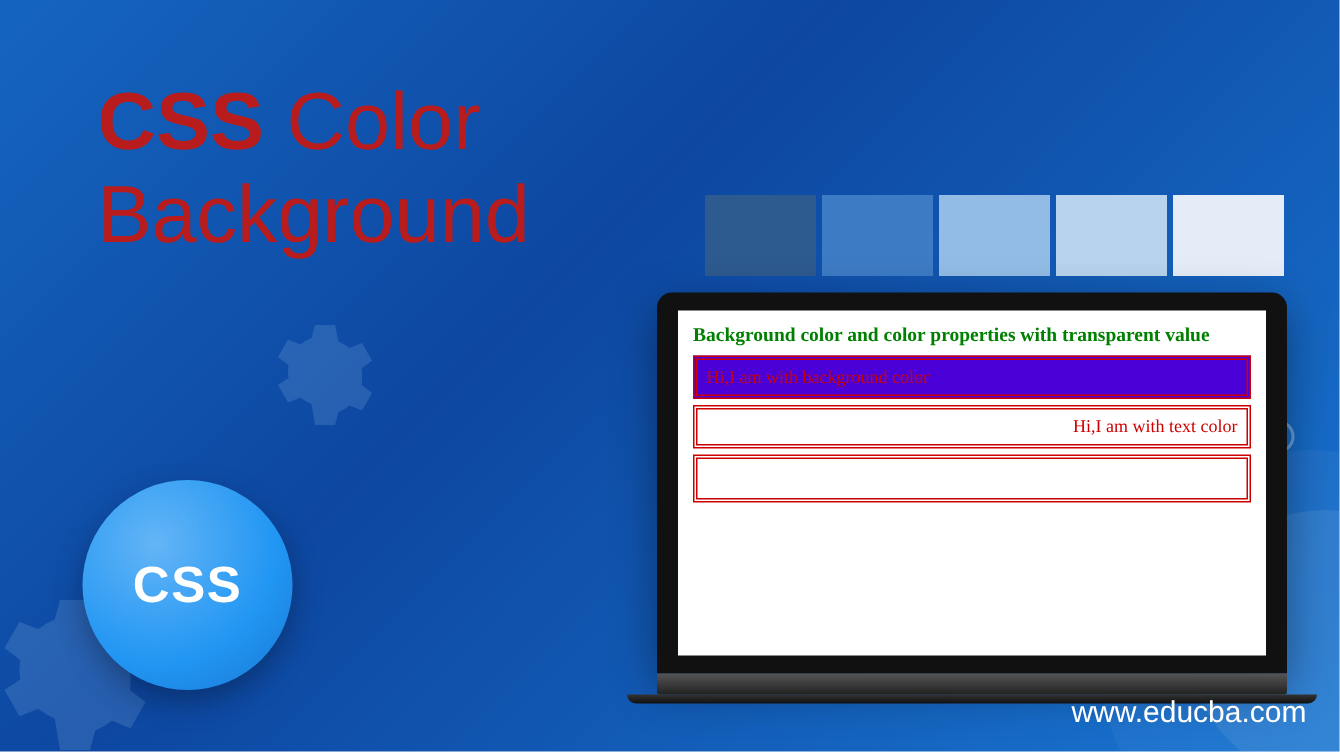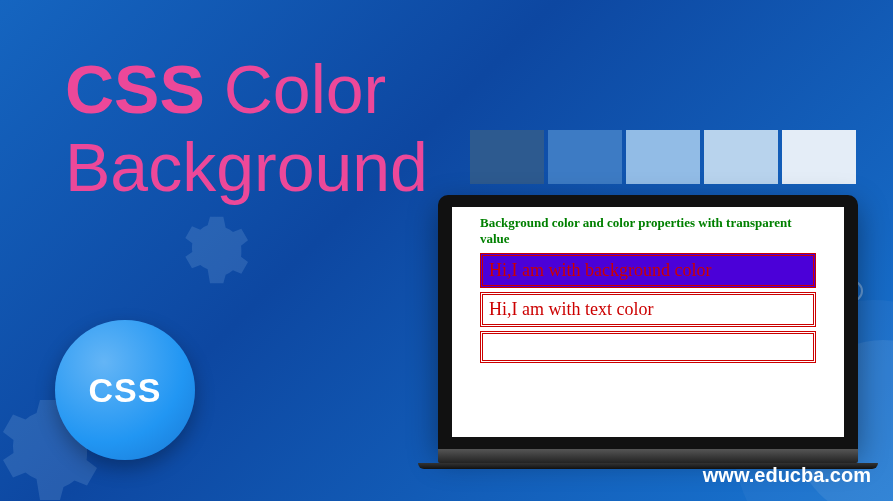--- a/index.html
+++ b/index.html
@@ -11,43 +11,43 @@
 }
 .gear { position:absolute; opacity:.15; }
 .gear svg { fill:#bbdefb; }
 .gear1 { left:170px; top:210px; width:80px; height:80px; }
 .gear2 { left:-20px; top:390px; width:120px; height:120px; }
 .circle-deco { position:absolute; border-radius:50%; }
 .c1 { right:30px; top:280px; width:22px; height:22px; border:2px solid rgba(255,255,255,.35); }
 .c2 { right:-80px; top:340px; width:180px; height:180px; background:rgba(255,255,255,.08); }
 .c3 { right:-120px; top:300px; width:280px; height:280px; background:rgba(255,255,255,.04); }
 
-.title { position:absolute; left:65px; top:50px; color:#ec4899; font-weight:300; font-size:68px; line-height:1.15; }
+.title { position:absolute; left:65px; top:50px; color:#b91c1c; font-weight:300; font-size:54px; line-height:1.15; }
 .title .bold { font-weight:700; }
 
 .badge { position:absolute; left:55px; top:320px; width:140px; height:140px; border-radius:50%; background:radial-gradient(circle at 35% 30%, #64b5f6, #2196f3 60%, #1976d2); display:flex; align-items:center; justify-content:center; box-shadow:0 8px 20px rgba(0,0,0,.3); }
 .badge span { color:#fff; font-weight:800; font-size:34px; letter-spacing:1px; }
 
 .swatches { position:absolute; left:470px; top:130px; display:flex; gap:4px; }
 .swatches div { width:74px; height:54px; }
 .sw1{background:#2d5a8f;} .sw2{background:#3d7bc4;} .sw3{background:#92bce6;} .sw4{background:#b8d3ed;} .sw5{background:#e4edf7;}
 
 .laptop { position:absolute; left:438px; top:195px; width:420px; }
 .screen-bezel { background:#111; border-radius:10px 10px 0 0; padding:12px 14px; box-shadow:0 10px 30px rgba(0,0,0,.4); }
-.screen { background:#fff; padding:8px 28px; height:230px; }
+.screen { background:#fff; padding:8px 10px; height:230px; }
 .screen h4 { color:#008000; font-size:13px; margin-bottom:6px; font-family:"Times New Roman",serif; font-weight:700; }
-.row { border:3px double #c00; margin:4px 0; padding:4px 6px; font-family:"Times New Roman",serif; font-size:18px; min-height:24px; }
+.row { border:3px double #c00; margin:4px 0; padding:4px 6px; font-family:"Times New Roman",serif; font-size:12px; min-height:24px; }
 .row.r1 { background:#4b00d8; color:#c00; }
 .row.r2 { color:#000; }
-.row.r3 { color:#c00; }
+.row.r3 { color:#c00;text-align:right; }
 .row.r4 { height:32px; }
 .base { height:14px; background:linear-gradient(#555,#222); border-radius:0 0 2px 2px; }
 .foot { height:6px; width:460px; margin-left:-20px; background:linear-gradient(#333,#111); border-radius:0 0 30px 30px; }
 
-.url { position:absolute; right:22px; bottom:14px; color:#fff; font-size:20px; font-weight:700;margin-top:46px; }
+.url { position:absolute; right:22px; bottom:14px; color:#fff; font-size:20px; font-weight:400;margin-top:46px; }
 </style>
 </head>
 <body>
 
 <div class="gear gear1">
 <svg viewBox="0 0 24 24">
       <path d="M12 8a4 4 0 100 8 4 4 0 000-8zm9.4 4a7.4 7.4 0 00-.1-1.3l2.1-1.6-2-3.5-2.5 1a7.5 7.5 0 00-2.2-1.3L16 2h-4l-.7 2.6a7.5 7.5 0 00-2.2 1.3l-2.5-1-2 3.5 2.1 1.6a7.4 7.4 0 000 2.6L4.6 14l2 3.5 2.5-1a7.5 7.5 0 002.2 1.3L12 22h4l.7-2.6a7.5 7.5 0 002.2-1.3l2.5 1 2-3.5-2.1-1.6c.1-.4.1-.9.1-1.3z"></path>
     </svg>
 </div>
 <div class="gear gear2">

